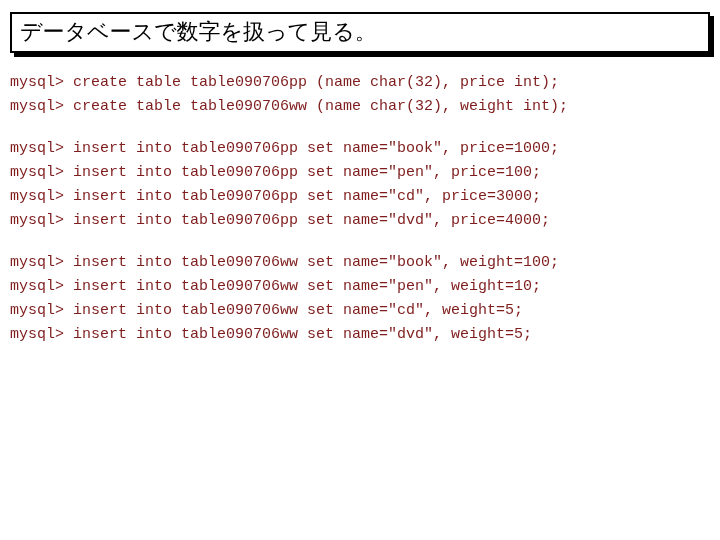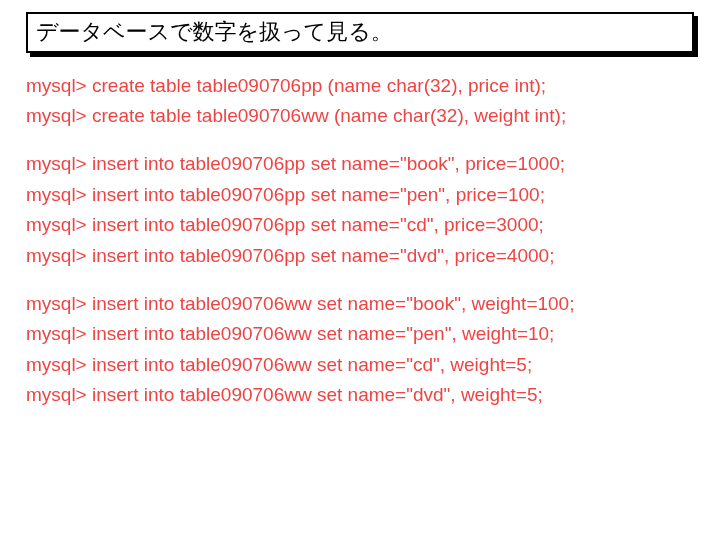--- a/index.html
+++ b/index.html
@@ -4,21 +4,21 @@
 <style>
   body {
     margin: 0;
     padding: 0;
     width: 720px;
     height: 540px;
     background: #fff;
     font-family: "MS Gothic", "Hiragino Kaku Gothic Pro", monospace;
   }
   .slide {
-    padding: 12px 26px;
+    padding: 12px 10px;
     box-sizing: border-box;
   }
   .title-box {
     position: relative;
     margin-bottom: 18px;
   }
   .title-shadow {
     position: absolute;
     top: 4px;
     left: 4px;
@@ -28,25 +28,25 @@
   }
   .title-front {
     position: relative;
     background: #fff;
     border: 2px solid #000;
     padding: 4px 8px;
     font-size: 22px;
     line-height: 1.3;
   }
   .code-block {
-    font-family: Liberation Sans, sans-serif;
-    font-size: 19px;
+    font-family: Liberation Mono, monospace;
+    font-size: 15px;
     line-height: 1.6;
     white-space: pre;
-    color: #ef4444;
+    color: #7f1d1d;
     margin-bottom: 18px;
   }
 </style>
 </head>
 <body>
 
 <div class="slide">
   <div class="title-box">
     <div class="title-shadow"></div>
     <div class="title-front">データベースで数字を扱って見る。</div>

